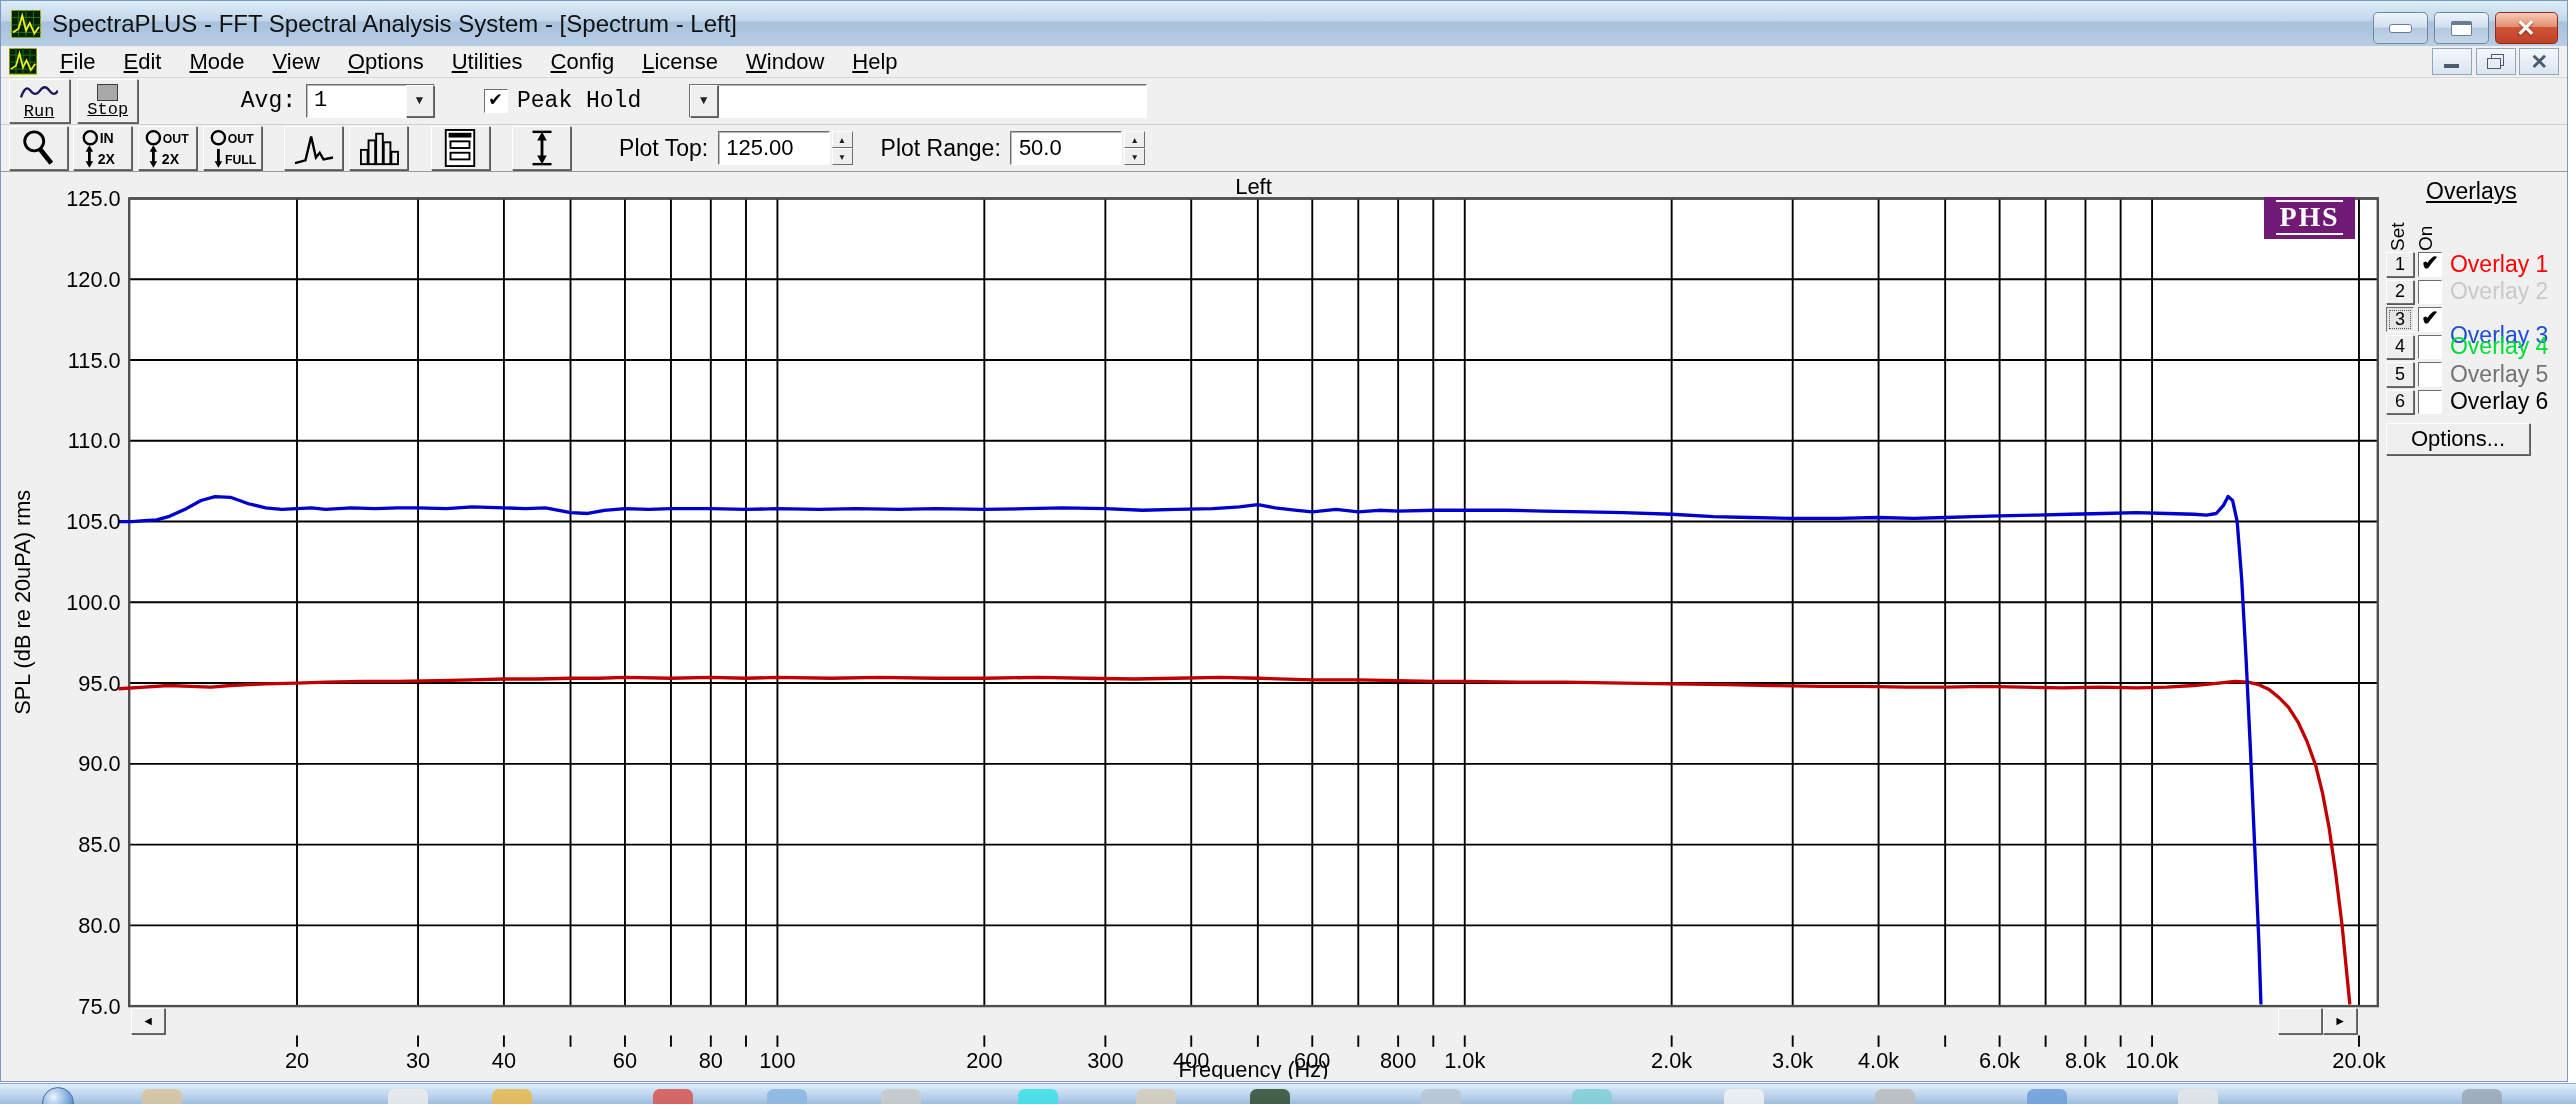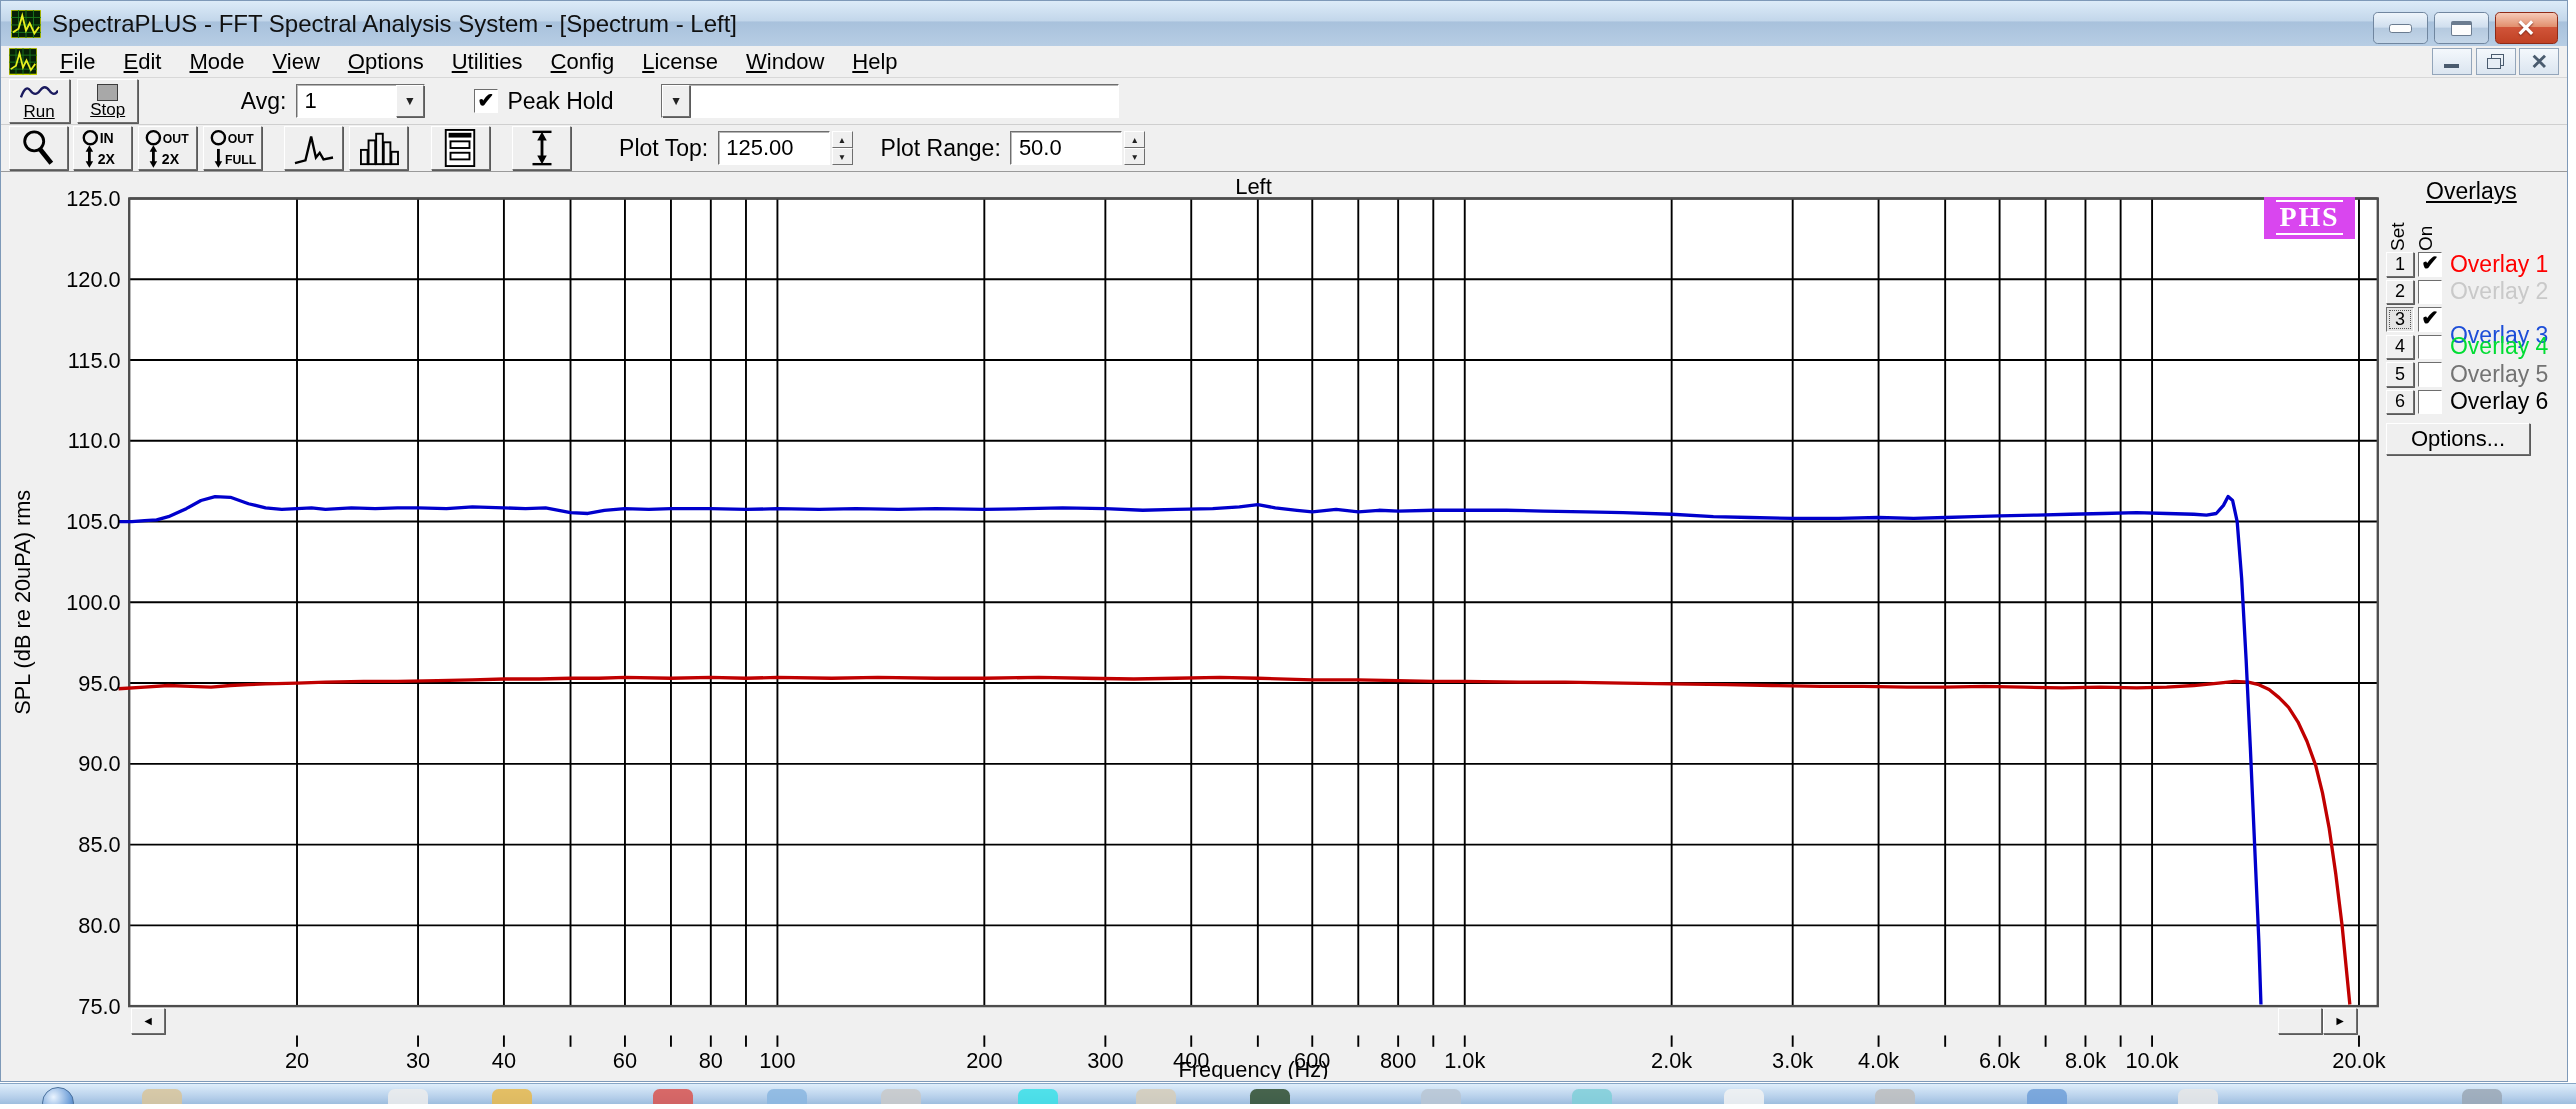--- a/index.html
+++ b/index.html
@@ -33,21 +33,21 @@
   .mdi-btn { width:40px; height:27.5px; background:linear-gradient(#f4f8fc,#dbe5f0); border:0.9px solid #93a5ba;
              display:flex; align-items:center; justify-content:center; color:#4a5b6e; }
   .g-mdash { width:15px; height:3.8px; background:#4a5b6e; margin-top:9.5px; }
   .g-restore { position:relative; width:17px; height:15px; }
   .g-restore::before { content:""; position:absolute; right:0; top:0; width:11.4px; height:9.5px; border:1.9px solid #4a5b6e; }
   .g-restore::after  { content:""; position:absolute; left:0; bottom:0; width:11.4px; height:9.5px; border:1.9px solid #4a5b6e; background:#e6edf5; }
   .g-x { font-size:21px; font-weight:bold; line-height:1; }
 
   
   .toolbar { position:relative; background:#f0f0f0; display:flex; align-items:center; }
-  .toolbar1 { height:47px; border-bottom:0.9px solid #cfcfcf; padding:0 7.6px; }
+  .toolbar1 { height:47px; border-bottom:0.9px solid #cfcfcf; padding:0 7.6px;font-family:Liberation Mono, monospace; }
   .toolbar2 { height:47px; border-bottom:0.9px solid #9a9a9a; padding:0 7.6px; }
   .raised { background:#efefef; border:1.9px solid; border-color:#ffffff #6e6e6e #6e6e6e #ffffff; box-shadow:0.9px 0.9px 0 #4a4a4a; }
   .sunken { background:#ffffff; border:1.9px solid; border-color:#6e6e6e #ffffff #ffffff #6e6e6e; box-shadow:inset 0.9px 0.9px 0 #b5b5b5; }
   .bigbtn { width:61px; height:44px; margin-right:7.6px; display:flex; flex-direction:column; align-items:center; justify-content:center; }
   .bigbtn .lbl { font-size:17px; text-decoration:underline; line-height:1; margin-top:0.9px; }
   .stop-sq { width:21px; height:17px; background:#a8a8a8; border:1.9px solid #3c3c3c; }
   .tb-label { font-size:23px; color:#000; margin:0 9.5px; }
   .combo { display:flex; height:34px; }
   .combo .val { font-size:22px; padding:2.8px 7.6px 0 7.6px; }
   .combo-btn { width:28px; display:flex; align-items:center; justify-content:center; font-size:12.3px; color:#222; }
@@ -59,21 +59,21 @@
   .group-gap { width:17px; }
   .field { height:34px; font-size:22px; padding:2.8px 7.6px 0 7.6px; }
   .spin { width:21px; height:34px; display:flex; flex-direction:column; margin-left:1.9px; }
   .spin div { flex:1; display:flex; align-items:center; justify-content:center; font-size:8.5px; color:#222;
               background:#efefef; border:0.9px solid; border-color:#ffffff #6e6e6e #6e6e6e #ffffff; }
 
   
   .client { position:relative; height:907px; background:#f0f0f0; }
   .plot-title { position:absolute; left:128px; top:1.9px; width:2249px; text-align:center; font-size:22px; color:#000; }
   #chart { position:absolute; left:0; top:0; }
-  .phs-logo { position:absolute; left:2263px; top:24.6px; width:91px; height:42px; background:#d946ef;
+  .phs-logo { position:absolute; left:2263px; top:24.6px; width:91px; height:42px; background:#701a75;
               display:flex; align-items:center; justify-content:center; }
   .phs-inner { border-top:2.8px solid #fff; border-bottom:2.8px solid #fff; padding:0 3.8px; margin:3.8px 0;
                color:#fff; font-family:"Liberation Serif", serif; font-weight:bold; font-size:28px; letter-spacing:1.9px; line-height:1.1; }
   .hscroll-btn { position:absolute; width:34px; height:25.6px; top:836px; display:flex; align-items:center; justify-content:center;
                  font-size:12.3px; color:#000; }
   .hscroll-thumb { position:absolute; width:44px; height:25.6px; top:836px; }
 
   
   .overlays { position:absolute; left:2385px; top:5.7px; width:186px; }
   .ov-title { font-size:23px; text-decoration:underline; color:#000; margin-left:40px; margin-bottom:2px; }

